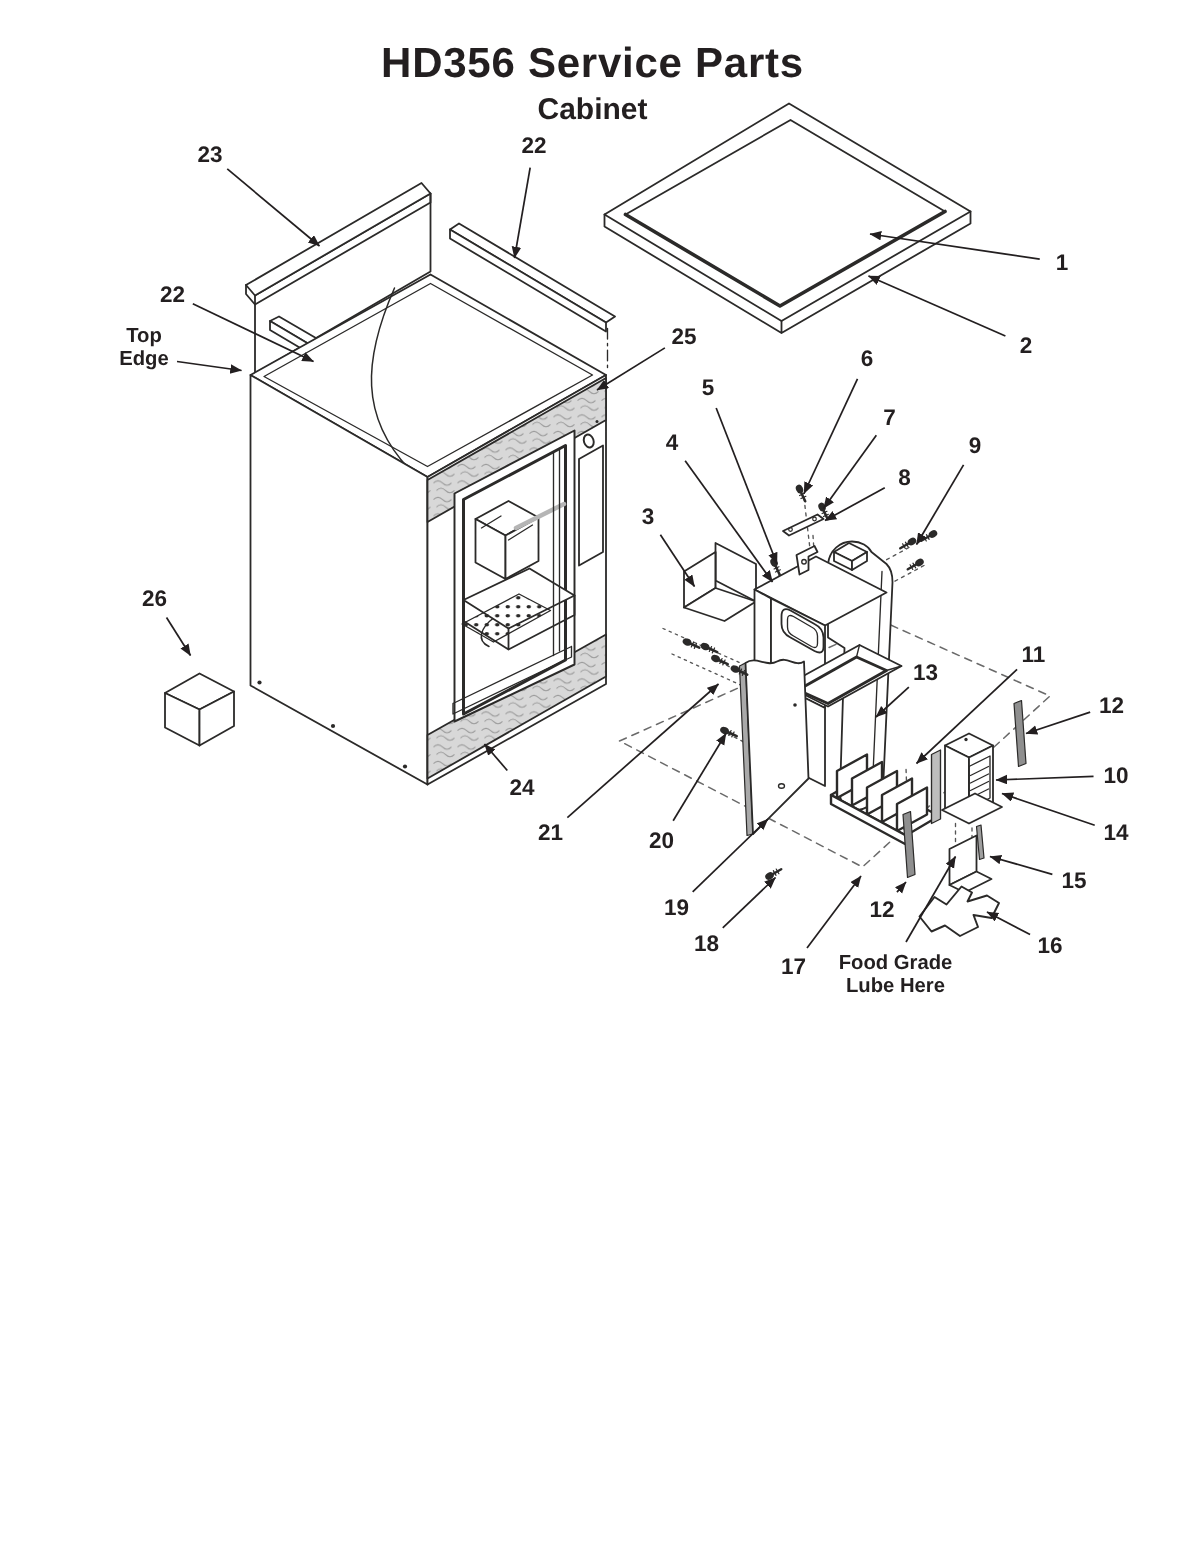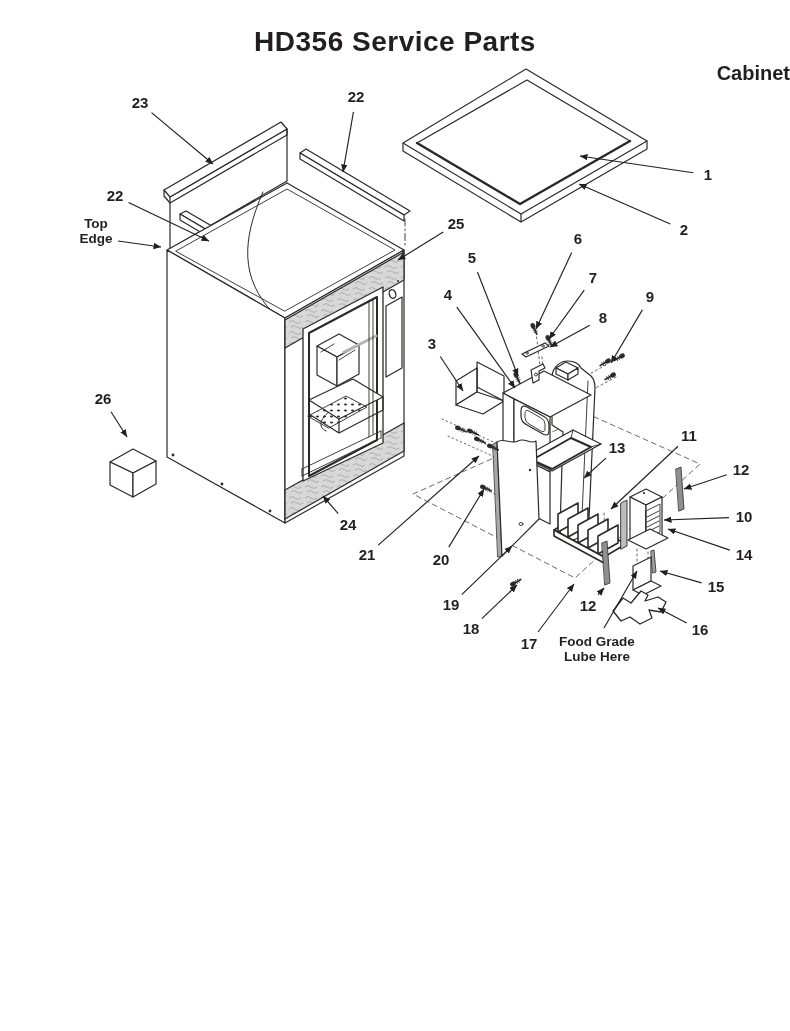--- a/index.html
+++ b/index.html
@@ -1,20 +1,20 @@
 <!DOCTYPE html>
 <html><head>
 <meta charset="utf-8">
 <style>
   html,body{margin:0;padding:0;background:#ffffff;}
   .page{position:relative;width:790px;height:1031px;background:#ffffff;overflow:hidden;
         font-family:"Liberation Sans",sans-serif;color:#231f20;}
   .page h1{position:absolute;top:26px;left:0;width:790px;margin:0;text-align:center;
            font-size:28px;font-weight:bold;letter-spacing:.5px;}
-  .page h2{position:absolute;top:62px;left:0;width:790px;margin:0;text-align:right;
+  .page h2{position:absolute;top:62px;left:0;width:790px;margin:0;text-align:center;
            font-size:20px;font-weight:bold;}
   svg.diagram{position:absolute;top:0;left:0;}
   .callout{font-family:"Liberation Sans",sans-serif;font-size:15px;font-weight:bold;
            fill:#231f20;text-anchor:middle;}
   .note{font-family:"Liberation Sans",sans-serif;font-size:13.5px;font-weight:bold;
         fill:#231f20;text-anchor:middle;}
   .leader{stroke:#231f20;stroke-width:1.15;fill:none;}
 </style>
 </head>
 <body>

